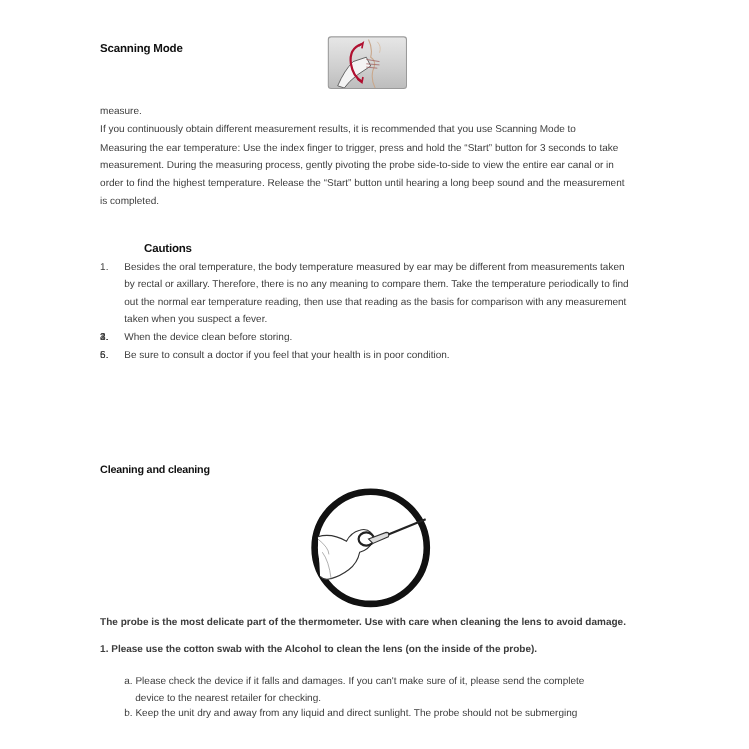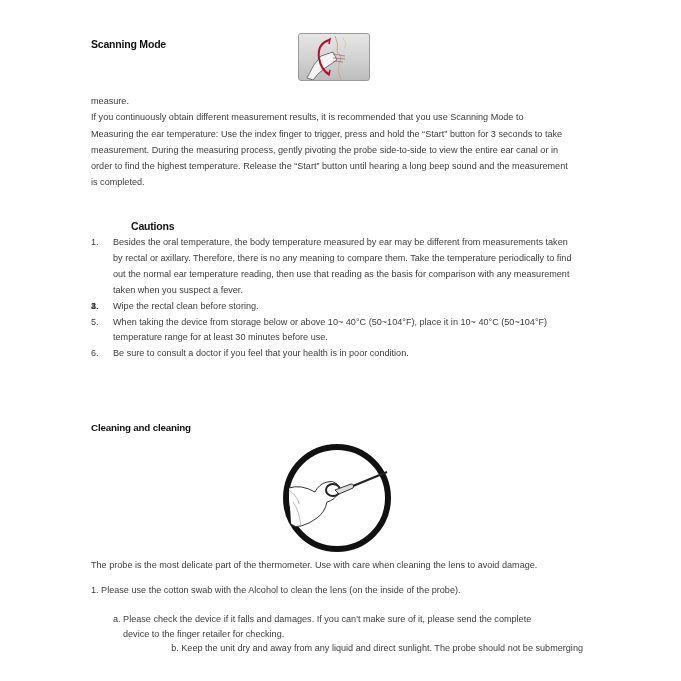--- a/index.html
+++ b/index.html
@@ -48,47 +48,47 @@
     <div>If you continuously obtain different measurement results, it is recommended that you use Scanning Mode to</div>
     <div style="width:482px;">Measuring the ear temperature: Use the index finger to trigger, press and hold the “Start” button for 3 seconds to take measurement. During the measuring process, gently pivoting the probe side-to-side to view the entire ear canal or in order to find the highest temperature. Release the “Start” button until hearing a long beep sound and the measurement is completed.</div>
   </div>
 
   <div class="h" style="left:91px; top:220px;margin-left:40px;">Cautions</div>
 
   <ul class="ol" style="top:235px; width:488px;">
     <li><span class="num">1.</span><span>Besides the oral temperature, the body temperature measured by ear may be different from measurements taken by rectal or axillary. Therefore, there is no any meaning to compare them. Take the temperature periodically to find out the normal ear temperature reading, then use that reading as the basis for comparison with any measurement taken when you suspect a fever.</span></li>
     <li><span class="num">2.</span></li>
     <li><span class="num">3.</span></li>
-    <li><span class="num">4.</span><span>Wipe the rectal clean before storing.</span></li>
-    <li><span class="num">5.</span><span>When taking the device from storage below or above 10~ 40°C (50~104°F), place it in 10~ 40°C (50~104°F) temperature range for at least 30 minutes before use.</span></li>
+    <li><span class="num">4.</span><span>When the device clean before storing.</span></li>
+    <li><span class="num">5.</span></li>
     <li><span class="num">6.</span><span>Be sure to consult a doctor if you feel that your health is in poor condition.</span></li>
   </ul>
 
   <div class="h" style="left:91px; top:422px; font-size:9.8px;">Cleaning and cleaning</div>
 
   <div class="circle-img">
     <svg width="130" height="115" viewBox="0 0 130 115">
       <circle cx="62" cy="58" r="51" fill="#fff" stroke="#111" stroke-width="6"></circle>
       <path d="M14 48 Q26 44 40 52 Q44 44 52 42 Q58 40 62 44 L64 52 Q60 60 52 62 Q50 72 42 78 Q34 84 26 86 Q20 88 16 84" fill="#fff" stroke="#333" stroke-width="1"></path>
       <path d="M18 62 Q24 70 26 86" stroke="#888" stroke-width="0.6" fill="none"></path>
       <path d="M14 50 Q24 58 24 64" stroke="#888" stroke-width="0.6" fill="none"></path>
       <ellipse cx="58" cy="50" rx="7" ry="6" fill="#fff" stroke="#222" stroke-width="2"></ellipse>
       <path d="M60 50 L76 44 Q80 44 78 48 L64 54 Z" fill="#ddd" stroke="#333" stroke-width="1"></path>
       <line x1="78" y1="46" x2="112" y2="32" stroke="#222" stroke-width="2"></line>
     </svg>
   </div>
 
-  <div class="list2" style="top:558px; width:520px;">The probe is the most delicate part of the thermometer. Use with care when cleaning the lens to avoid damage.</div>
+  <div class="list2" style="top:558px; width:520px;font-weight:bold;">The probe is the most delicate part of the thermometer. Use with care when cleaning the lens to avoid damage.</div>
 
-  <div class="list2" style="top:583px;">
+  <div class="list2" style="top:583px;font-weight:bold;">
     <div>1. Please use the cotton swab with the Alcohol to clean the lens (on the inside of the probe).</div>
   </div>
 
   <div class="sub" style="left:113px; top:612px;">
     <div>a. Please check the device if it falls and damages. If you can't make sure of it, please send the complete</div>
-    <div class="cont">device to the finger retailer for checking.</div>
+    <div class="cont">device to the nearest retailer for checking.</div>
   </div>
 
-  <div class="sub" style="left:113px; top:641px;text-align:right;">
+  <div class="sub" style="left:113px; top:641px;">
     <div>b. Keep the unit dry and away from any liquid and direct sunlight. The probe should not be submerging</div>
   </div>
 
 </div>
 
 </body></html>

